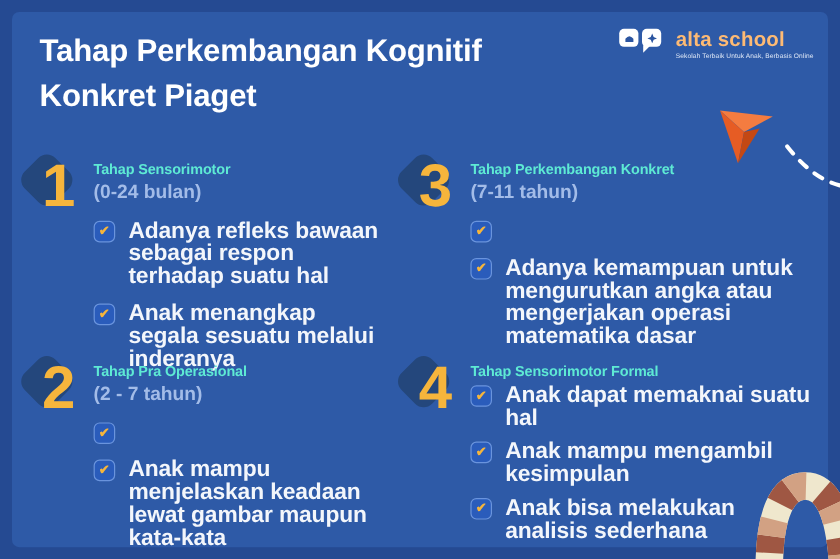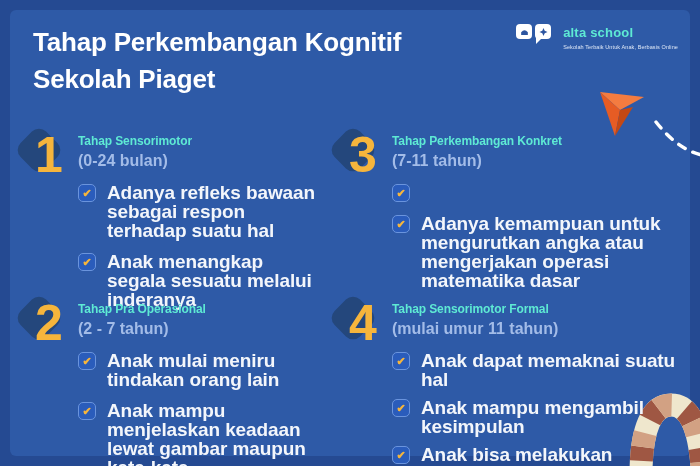--- a/index.html
+++ b/index.html
@@ -39,21 +39,21 @@
   .logo-sq.left{left:0;}
   .logo-sq.right{left:19px;}
   .logo-tail{
     position:absolute;left:20px;top:14px;
     width:0;height:0;
     border-left:6px solid #ffffff;
     border-bottom:6px solid transparent;
   }
   .logo-text{display:flex;flex-direction:column;}
   .logo-name{
-    color:#5eead4;font-size:13px;font-weight:800;
+    color:#fdba74;font-size:17px;font-weight:800;
     line-height:18px;letter-spacing:0.2px;
   }
   .logo-tagline{
     color:#dfe8f7;font-size:5.5px;font-weight:400;
     margin-top:2px;white-space:nowrap;letter-spacing:0.1px;
   }
   
   .section{position:absolute;display:flex;}
   .section.s1{left:26px;top:127px;width:300px;}
   .section.s3{left:340px;top:127px;width:336px;}
@@ -112,21 +112,21 @@
     <path d="M 656 122 Q 678 150 702 155" fill="none" stroke="#ffffff" stroke-width="3.4" stroke-dasharray="7.5 8.5" stroke-linecap="round"></path>
     <g>
       <path d="M 641 475 C 641 428 652 405 671 405 C 690 405 699 428 702 466" fill="none" stroke="#efe7cd" stroke-width="23" stroke-linecap="round"></path>
       <path d="M 641 475 C 641 428 652 405 671 405 C 690 405 699 428 702 466" fill="none" stroke="#9f5743" stroke-width="23" stroke-dasharray="14 28" stroke-dashoffset="-14"></path>
       <path d="M 641 475 C 641 428 652 405 671 405 C 690 405 699 428 702 466" fill="none" stroke="#d2a183" stroke-width="23" stroke-dasharray="14 28" stroke-dashoffset="-28"></path>
     </g>
   </svg>
 
   <div class="title">
     <div>Tahap Perkembangan Kognitif</div>
-    <div>Sekolah Piaget</div>
+    <div>Konkret Piaget</div>
   </div>
 
   <div class="logo">
     <div class="logo-mark">
       <div class="logo-sq left">
         <svg width="11" height="10" viewBox="0 0 16 15">
             <path d="M3 12 L3 8 Q8 1.5 13 8 L13 12 Z" fill="#2c55a0"></path>
           </svg>
       </div>
       <div class="logo-sq right">
@@ -192,39 +192,37 @@
       <div class="diamond"></div>
       <div class="num">2</div>
     </div>
     <div class="sec-content">
       <div class="sec-title">Tahap Pra Operasional</div>
       <div class="sec-age">(2 - 7 tahun)</div>
       <div class="point">
         <span class="checkbox">
             <span class="check-glyph">✔</span>
           </span>
-        <span class="point-text">Anak mulai meniru tindakan orang lain</span>
       </div>
       <div class="point">
         <span class="checkbox">
             <span class="check-glyph">✔</span>
           </span>
         <span class="point-text">Anak mampu menjelaskan keadaan lewat gambar maupun kata-kata</span>
       </div>
     </div>
   </div>
 
   <div class="section s4">
     <div class="num-wrap">
       <div class="diamond"></div>
       <div class="num">4</div>
     </div>
     <div class="sec-content">
       <div class="sec-title">Tahap Sensorimotor Formal</div>
-      <div class="sec-age">(mulai umur 11 tahun)</div>
       <div class="point">
         <span class="checkbox">
             <span class="check-glyph">✔</span>
           </span>
         <span class="point-text">Anak dapat memaknai suatu hal</span>
       </div>
       <div class="point">
         <span class="checkbox">
             <span class="check-glyph">✔</span>
           </span>

